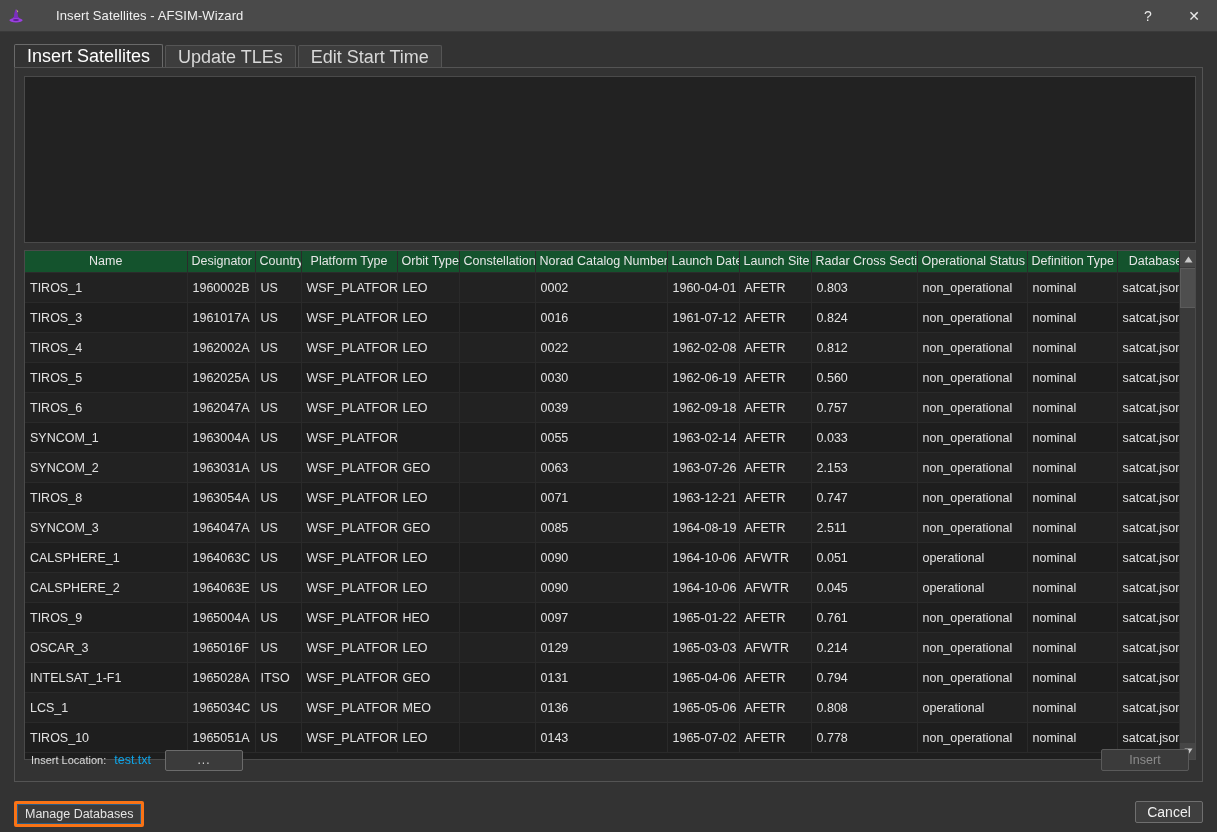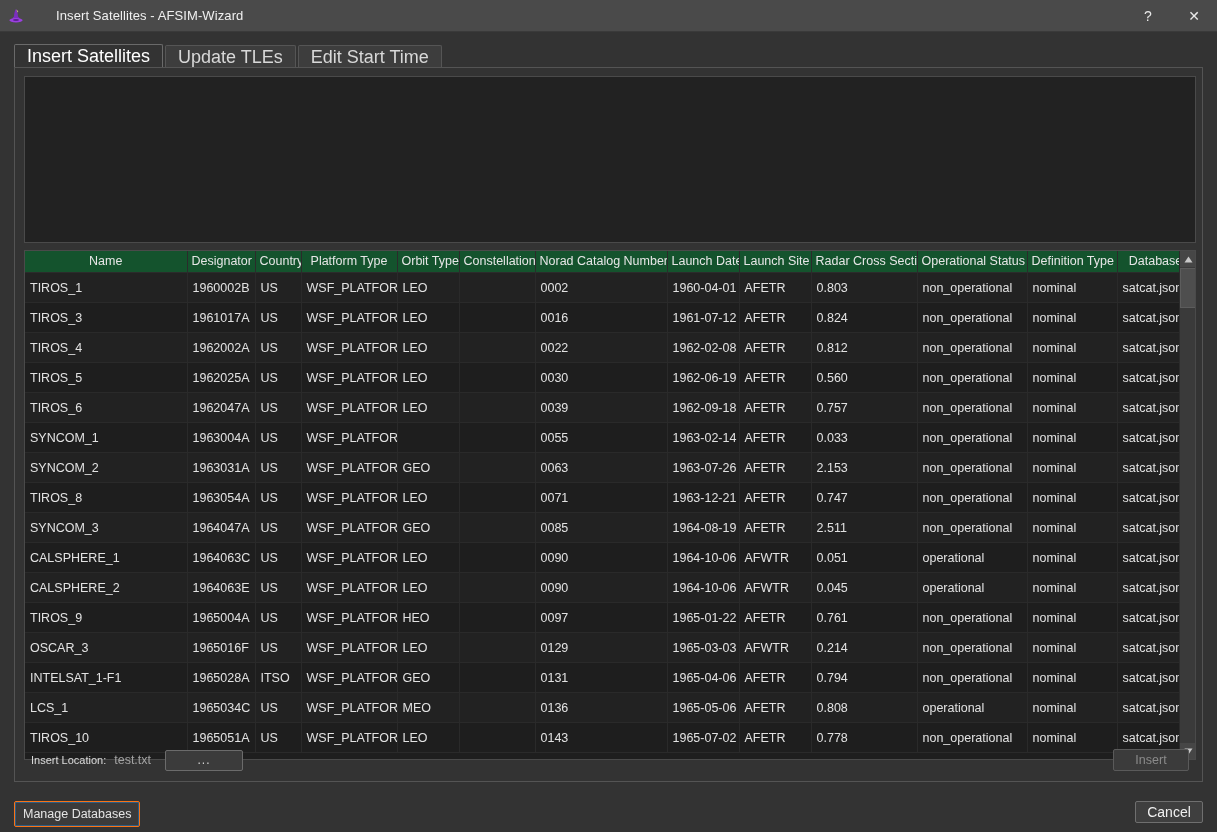--- a/index.html
+++ b/index.html
@@ -156,56 +156,56 @@
   #insert-loc-row {
     position: absolute;
     left: 9px; top: 678px;
     width: 1172px; height: 28px;
     display: flex; align-items: center;
   }
   #insert-loc-label {
     color: #dcdcdc; font-size: 11px; margin-left: 7px;
   }
   #insert-loc-value {
-    color: #a3a3a3; font-size: 12.5px; margin-left: 8px;
+    color: #0ea5e9; font-size: 12.5px; margin-left: 8px;
   }
   #browse-btn {
     margin-left: 14px;
     width: 78px; height: 21px;
     background: #3b3b3b;
     border: 1px solid #6b6b6b;
     border-radius: 2px;
     color: #d5d5d5;
     font-size: 12px;
     display: flex; align-items: center; justify-content: center;
     letter-spacing: 1px;
   }
   #insert-btn {
     position: absolute;
     right: 7px;
-    width: 76px; height: 22px;
+    width: 88px; height: 22px;
     background: #3b3b3b;
     border: 1px solid #5a5a5a;
     border-radius: 2px;
     color: #8b8b8b;
     font-size: 12.5px;
     display: flex; align-items: center; justify-content: center;
   }
   
   #footer {
     position: absolute;
     left: 0; top: 762px;
     width: 1217px; height: 38px;
   }
   #manage-db-btn {
     position: absolute;
     left: 14px; top: 7px;
     height: 26px; padding: 0 8px;
     background: #3b3b3b;
-    border: 1px solid #f97316;
+    border: 3px solid #f97316;
     border-radius: 2px;
     color: #e4e4e4;
     font-size: 12.5px;
     display: flex; align-items: center; justify-content: center;
     box-shadow: 0 0 0 1px #2b5d86 inset;
   }
   #cancel-btn {
     position: absolute;
     right: 14px; top: 7px;
     width: 68px; height: 22px;

